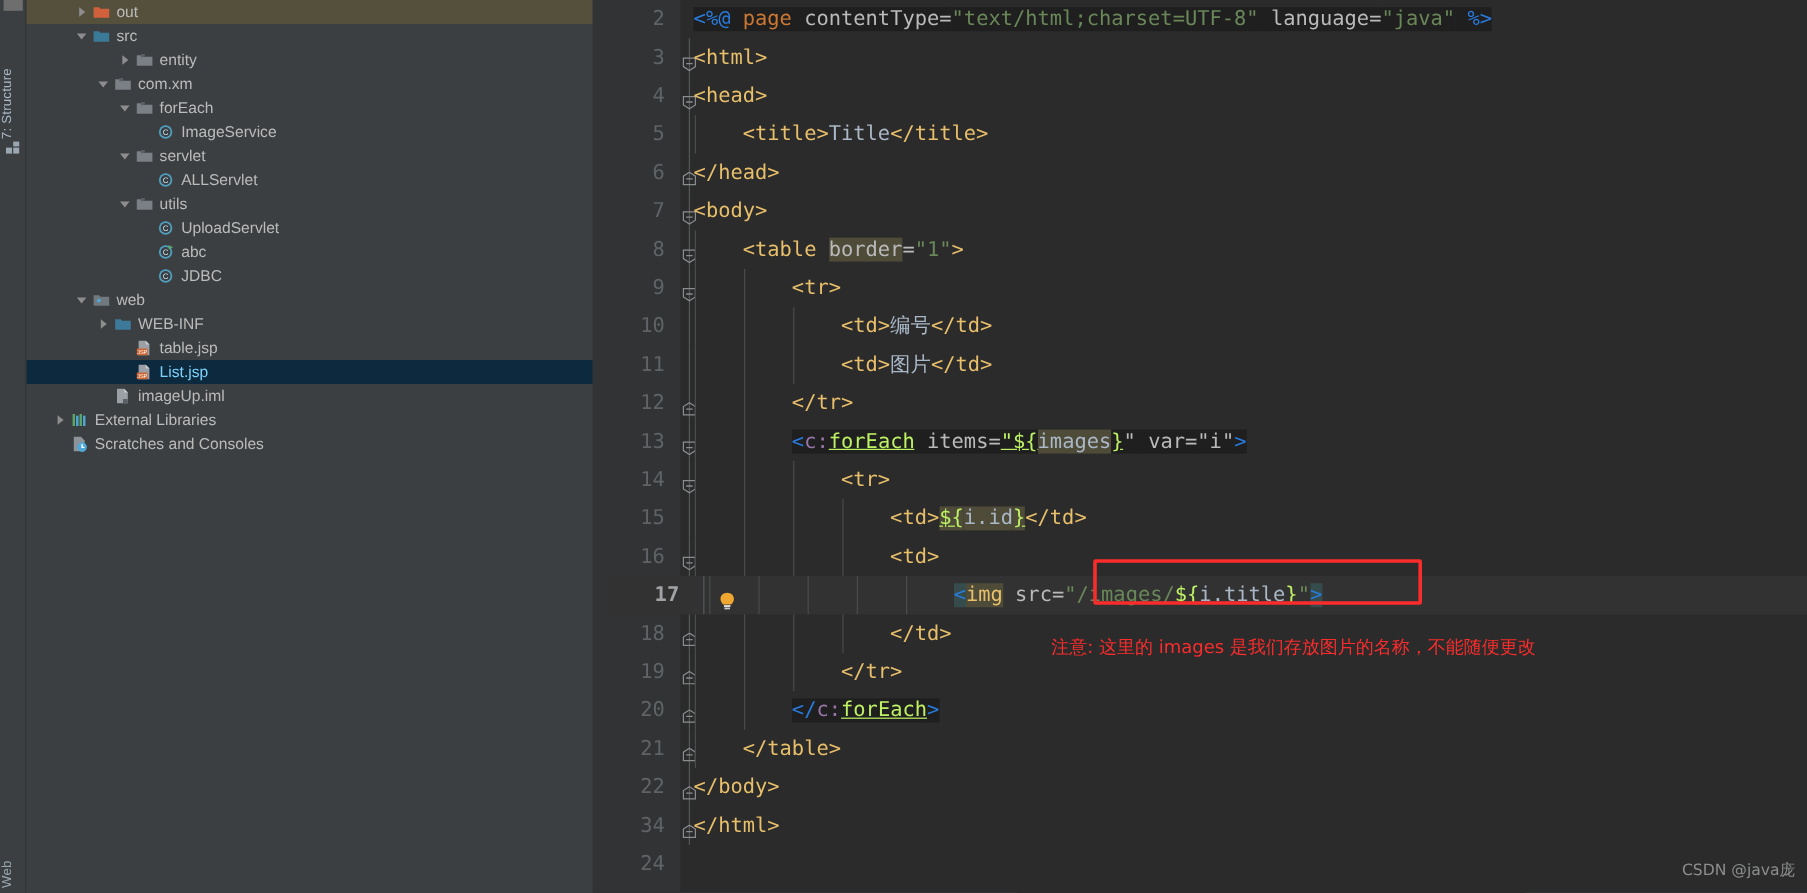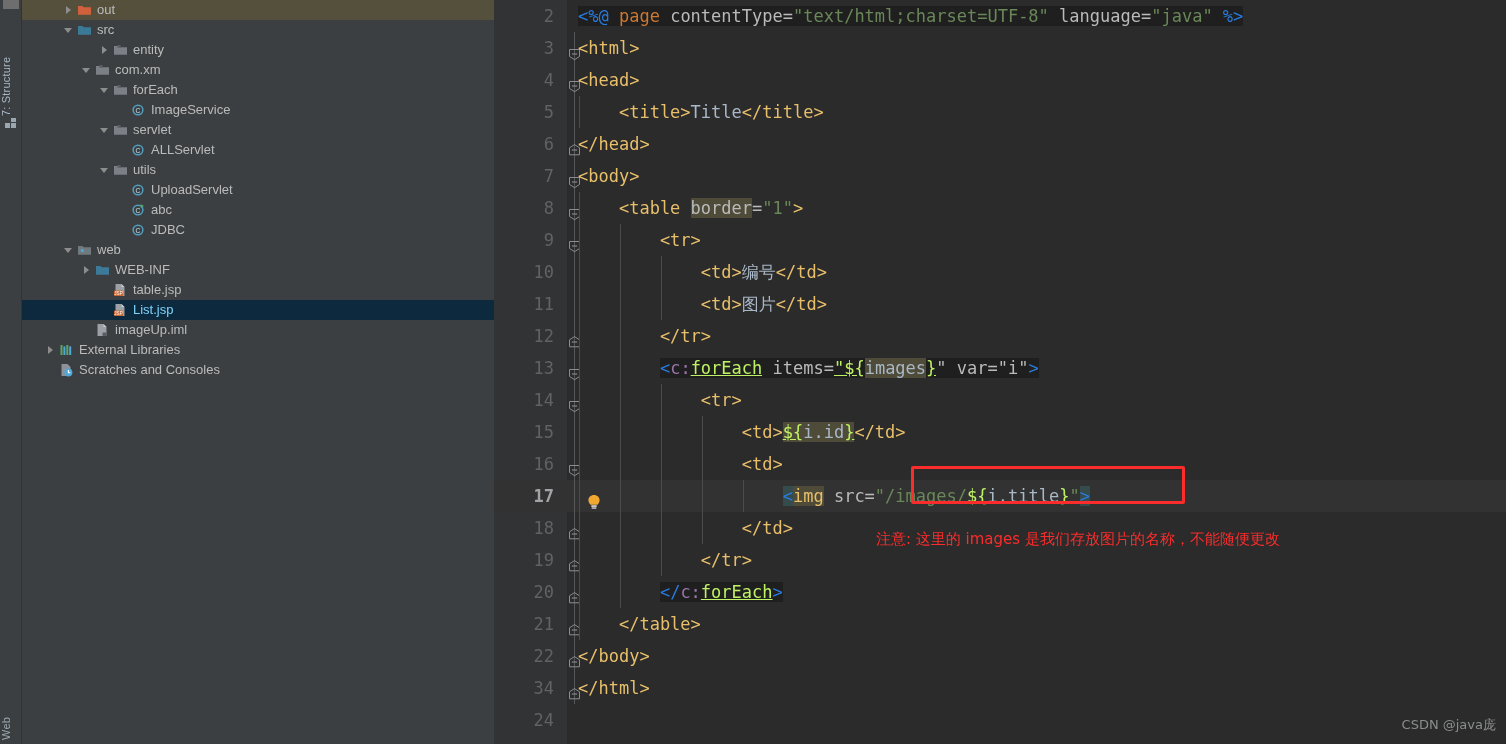--- a/index.html
+++ b/index.html
@@ -115,21 +115,21 @@
     inset: 0;
     font-family: "DejaVu Sans Mono", "Liberation Mono", monospace;
     font-size: 17px;
   }
   .cline {
     position: relative;
     height: 32px;
     line-height: 32px;
     white-space: pre;
   }
-  .cline.current { background: #323232; }
+  .cline.current { background: #323232; margin-left: 12px; }
 
   .gutter-num {
     position: absolute;
     left: 0; top: 0;
     width: 60px;
     text-align: right;
     color: #606366;
     font-size: 17px;
   }
   .cline.current .gutter-num { color: #a1a3a6; font-weight: bold; }

